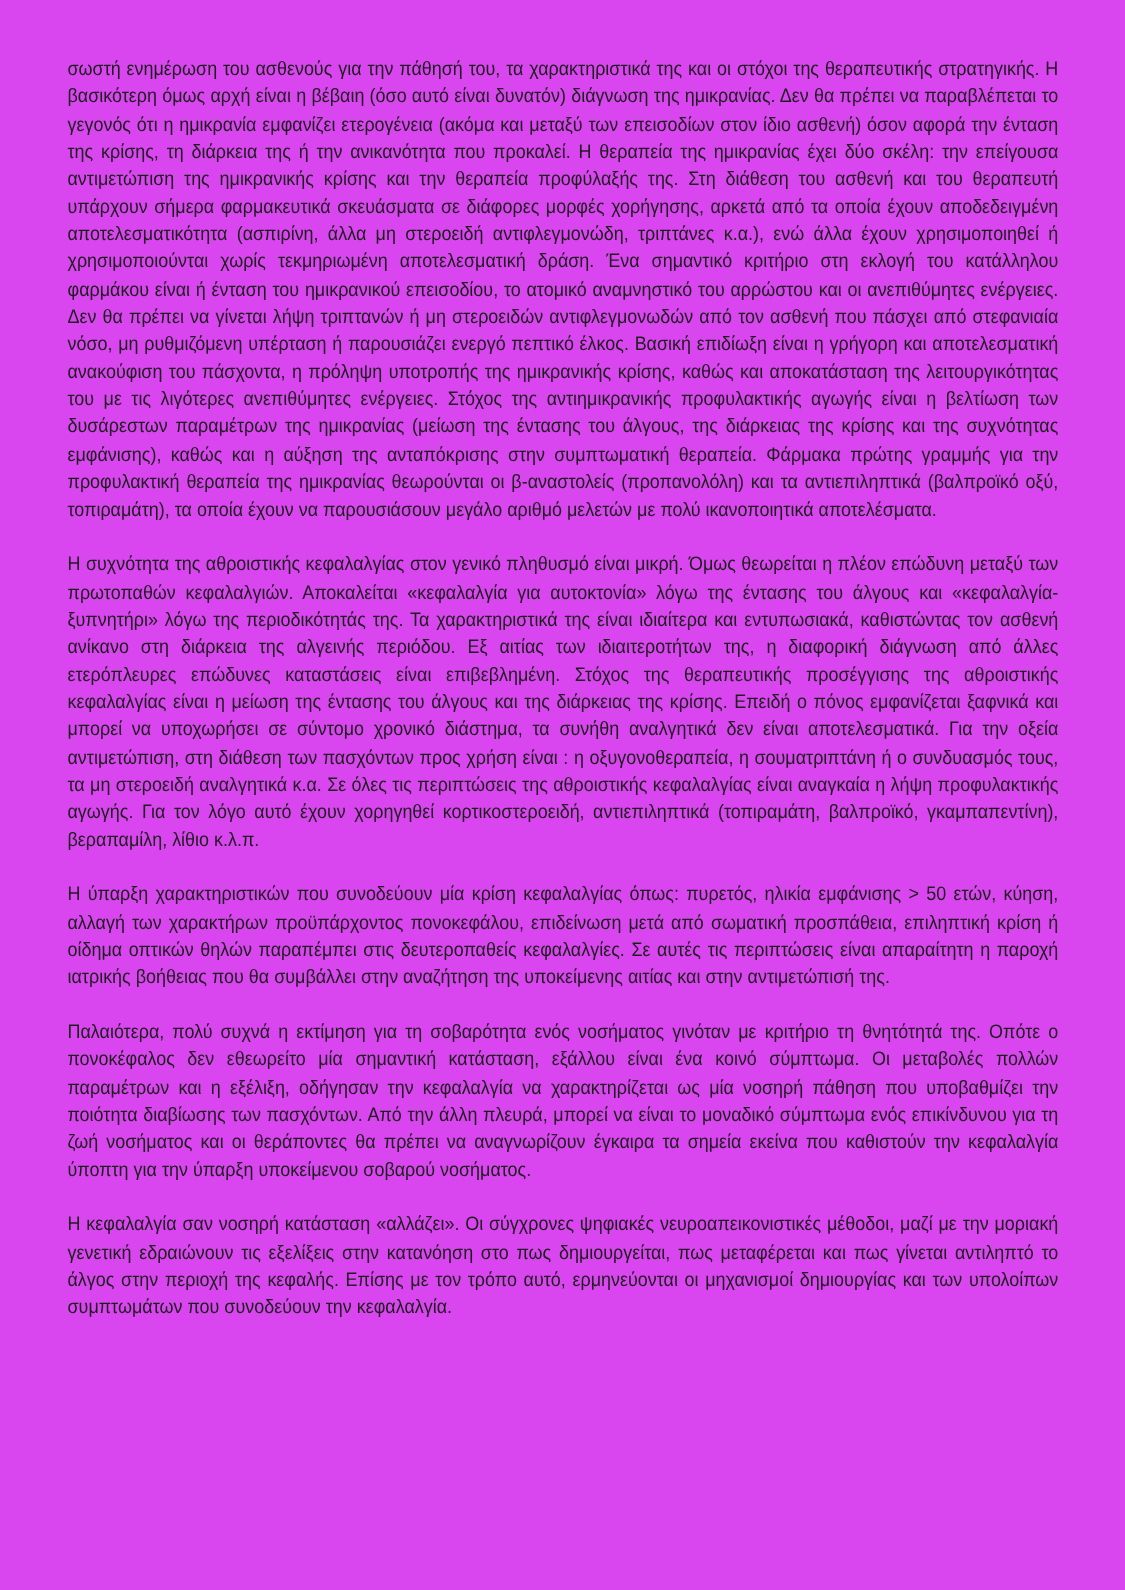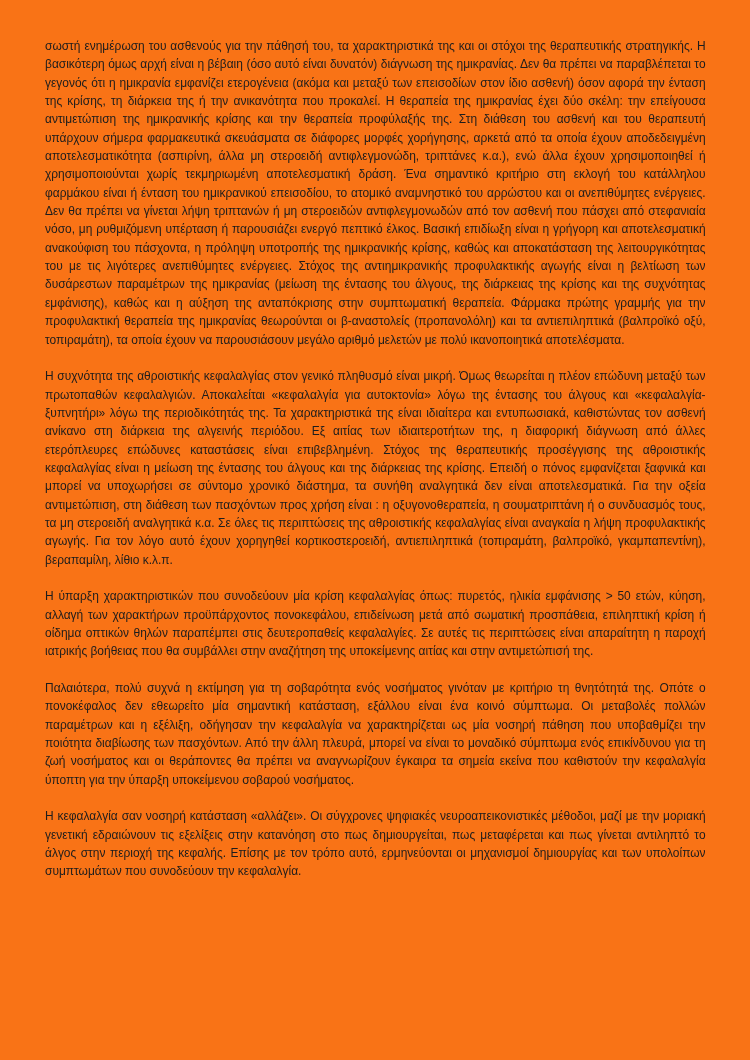--- a/index.html
+++ b/index.html
@@ -4,21 +4,21 @@
 <style>
   html, body {
     margin: 0;
     padding: 0;
     background: #ffffff;
   }
   .page {
     position: relative;
     width: 750px;
     height: 1060px;
-    background: #f97316;
+    background: #d946ef;
     overflow: hidden;
   }
   .text-block {
     position: absolute;
     left: 45px;
     top: 37px;
     width: 718px;
     
     transform: scaleX(0.92);
     transform-origin: 0 0;

